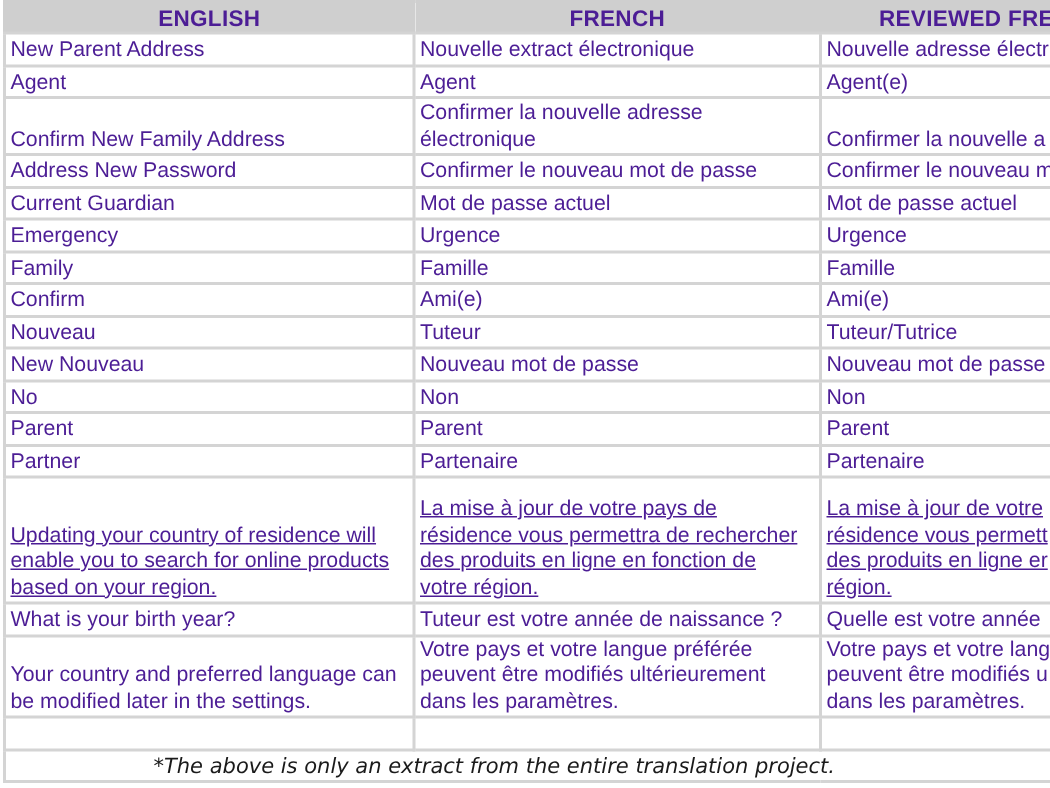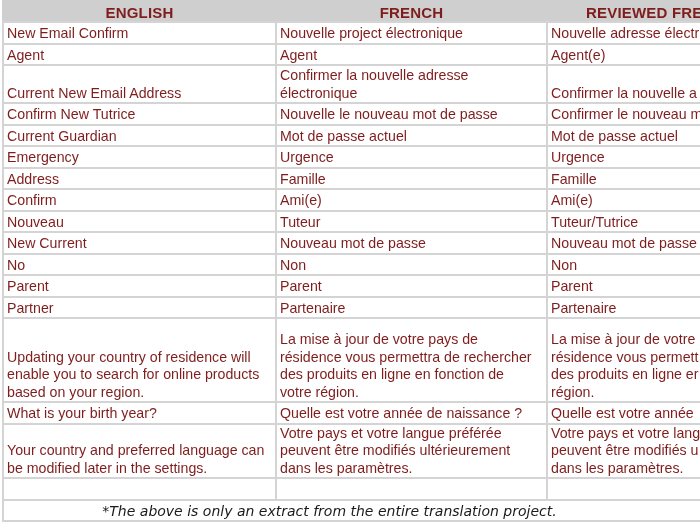--- a/index.html
+++ b/index.html
@@ -1,26 +1,26 @@
 <!DOCTYPE html>
 <html><head>
 <meta charset="utf-8">
 <style>
   html, body { margin:0; padding:0; background:#ffffff; }
   body { width:700px; height:525px; overflow:hidden; position:relative; font-family:"Liberation Sans", sans-serif; }
   .sheet { position:absolute; left:0; top:0; width:700px; height:525px; overflow:hidden; }
   table { border-collapse:collapse; table-layout:fixed; position:absolute; left:2px; top:0; width:830px; }
   col.c1 { width:273px; } col.c2 { width:271px; } col.c3 { width:286px; }
-  td, th { border:2px solid #d4d4d4; padding:0 3px; font-size:14.2px; line-height:17.5px; color:#7f1d1d; vertical-align:bottom; white-space:nowrap; overflow:hidden; }
+  td, th { border:2px solid #d4d4d4; padding:0 3px; font-size:14.2px; line-height:17.5px; color:#4c1d95; vertical-align:bottom; white-space:nowrap; overflow:hidden; }
   th { background:#cfcfcf; font-weight:bold; font-size:15px; text-align:center; height:19px; border-color:#cfcfcf; border-bottom:2px solid #d4d4d4; letter-spacing:0.2px; }
   th.h3 { text-align:left; padding-left:38px; }
   td.wrap { white-space:normal; }
   tr.r1 td { height:19.5px; }
   tr.r2 td { height:36px;margin-top:46px; }
-  tr.r4 td { height:82px; }
+  tr.r4 td { height:82px;text-decoration:underline; }
   tr.r3 td { height:52px; }
   tr.empty td { height:19.5px; }
   td.footer { text-align:center; font-family:"DejaVu Sans", sans-serif; font-style:italic; font-size:14px; color:#1a1a1a; height:19.5px; padding-right:180px; }
 </style>
 </head>
 <body>
 
 <div class="sheet">
 <table>
   <colgroup>
@@ -30,66 +30,66 @@
       </colgroup>
   <thead>
     <tr>
       <th>ENGLISH</th>
       <th>FRENCH</th>
       <th class="h3">REVIEWED FRE</th>
     </tr>
   </thead>
   <tbody id="tbody">
     <tr class="r1">
-      <td>New Email Confirm</td>
-      <td>Nouvelle project électronique</td>
+      <td>New Parent Address</td>
+      <td>Nouvelle extract électronique</td>
       <td>Nouvelle adresse électr</td>
     </tr>
     <tr class="r1">
       <td>Agent</td>
       <td>Agent</td>
       <td>Agent(e)</td>
     </tr>
     <tr class="r2">
-      <td>Current New Email Address</td>
+      <td>Confirm New Family Address</td>
       <td class="wrap">Confirmer la nouvelle adresse électronique</td>
       <td>Confirmer la nouvelle a</td>
     </tr>
     <tr class="r1">
-      <td>Confirm New Tutrice</td>
-      <td>Nouvelle le nouveau mot de passe</td>
+      <td>Address New Password</td>
+      <td>Confirmer le nouveau mot de passe</td>
       <td>Confirmer le nouveau m</td>
     </tr>
     <tr class="r1">
       <td>Current Guardian</td>
       <td>Mot de passe actuel</td>
       <td>Mot de passe actuel</td>
     </tr>
     <tr class="r1">
       <td>Emergency</td>
       <td>Urgence</td>
       <td>Urgence</td>
     </tr>
     <tr class="r1">
-      <td>Address</td>
+      <td>Family</td>
       <td>Famille</td>
       <td>Famille</td>
     </tr>
     <tr class="r1">
       <td>Confirm</td>
       <td>Ami(e)</td>
       <td>Ami(e)</td>
     </tr>
     <tr class="r1">
       <td>Nouveau</td>
       <td>Tuteur</td>
       <td>Tuteur/Tutrice</td>
     </tr>
     <tr class="r1">
-      <td>New Current</td>
+      <td>New Nouveau</td>
       <td>Nouveau mot de passe</td>
       <td>Nouveau mot de passe</td>
     </tr>
     <tr class="r1">
       <td>No</td>
       <td>Non</td>
       <td>Non</td>
     </tr>
     <tr class="r1">
       <td>Parent</td>
@@ -101,21 +101,21 @@
       <td>Partenaire</td>
       <td>Partenaire</td>
     </tr>
     <tr class="r4">
       <td>Updating your country of residence will<br>enable you to search for online products<br>based on your region.</td>
       <td>La mise à jour de votre pays de<br>résidence vous permettra de rechercher<br>des produits en ligne en fonction de<br>votre région.</td>
       <td>La mise à jour de votre<br>résidence vous permett<br>des produits en ligne er<br>région.</td>
     </tr>
     <tr class="r1">
       <td>What is your birth year?</td>
-      <td>Quelle est votre année de naissance ?</td>
+      <td>Tuteur est votre année de naissance ?</td>
       <td>Quelle est votre année</td>
     </tr>
     <tr class="r3">
       <td>Your country and preferred language can<br>be modified later in the settings.</td>
       <td>Votre pays et votre langue préférée<br>peuvent être modifiés ultérieurement<br>dans les paramètres.</td>
       <td>Votre pays et votre lang<br>peuvent être modifiés u<br>dans les paramètres.</td>
     </tr>
     <tr class="empty">
       <td></td>
       <td></td>

